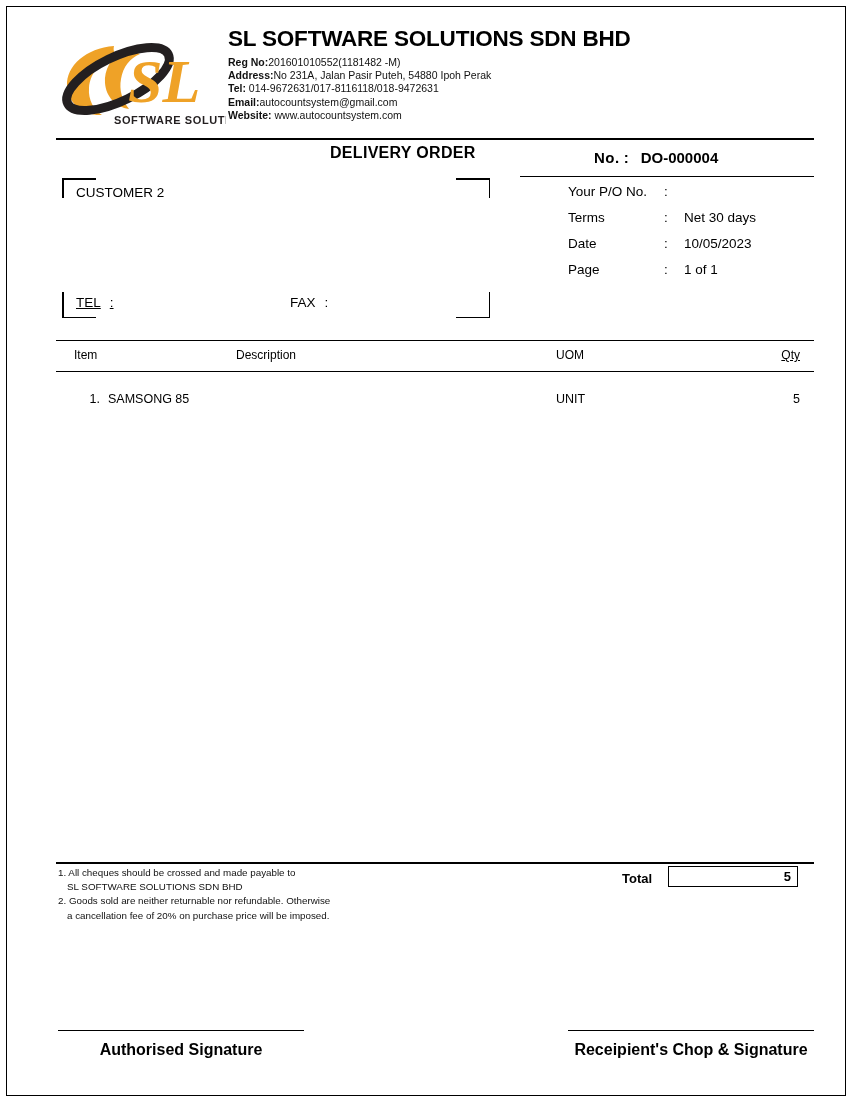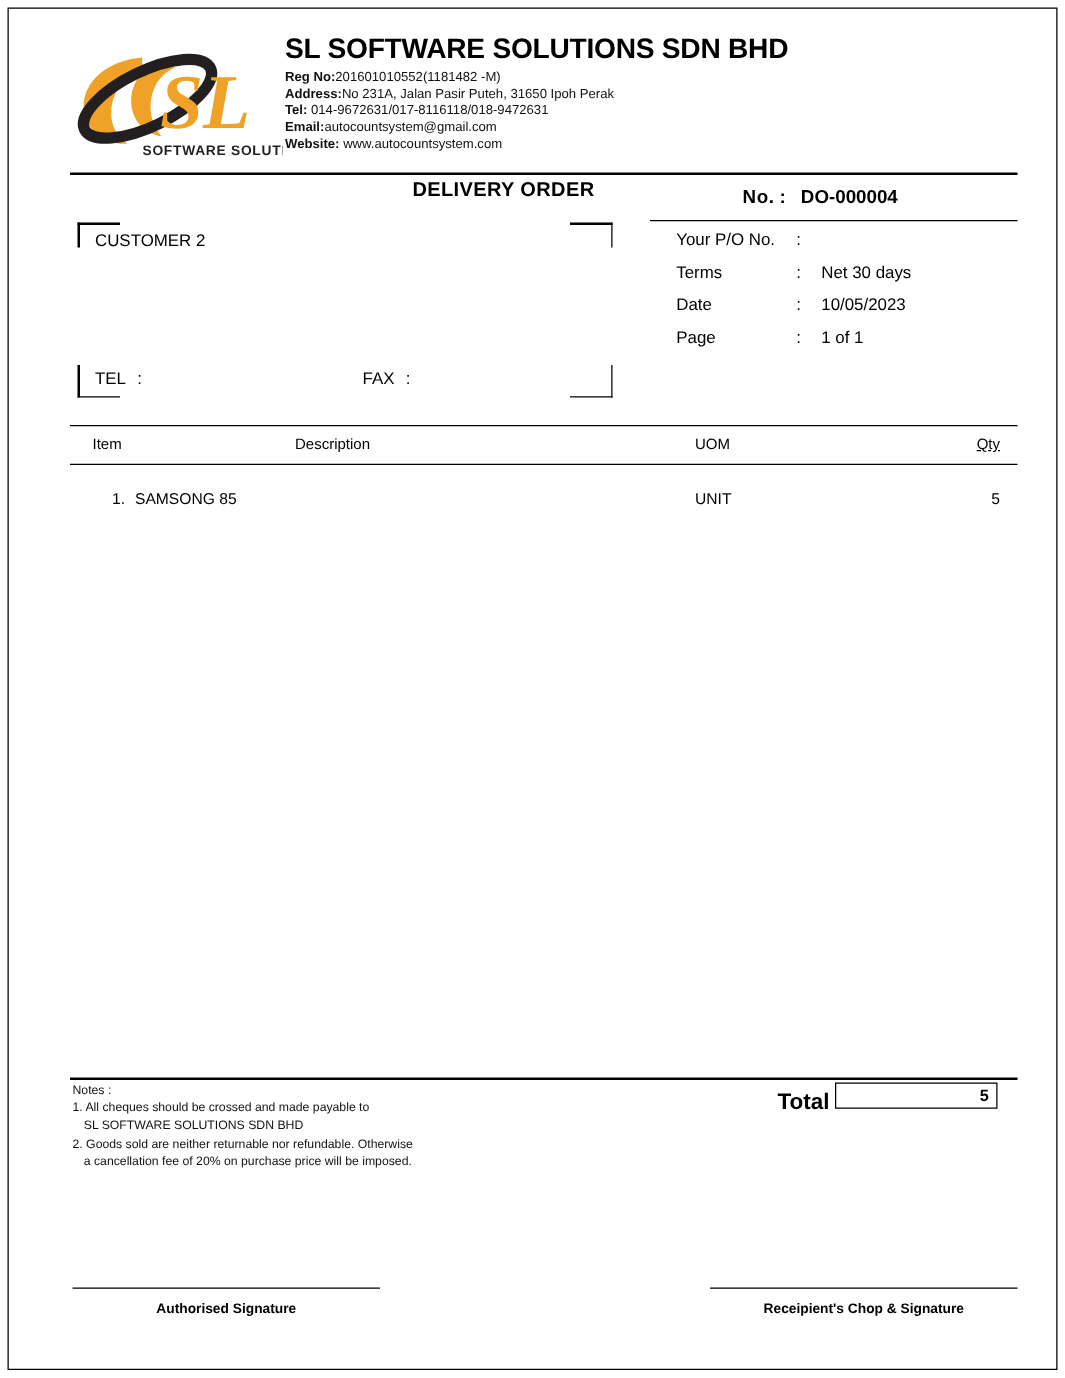--- a/index.html
+++ b/index.html
@@ -127,20 +127,21 @@
     top: 7px;
     font-size: 13.5px;
     white-space: nowrap;
   }
   .tel-label {
     position: absolute;
     left: 14px;
     bottom: 8px;
     font-size: 13.5px;
     white-space: nowrap;
+    text-decoration: underline;
   }
   .fax-label {
     position: absolute;
     left: 228px;
     bottom: 8px;
     font-size: 13.5px;
     white-space: nowrap;
   }
   .sep-colon { margin-left: 9px; }
 
@@ -150,21 +151,21 @@
     left: 541px;
     top: 184px;
     width: 280px;
     font-size: 13.5px;
   }
   .meta-row {
     display: flex;
     align-items: baseline;
     height: 26px;
   }
-  .meta-label { width: 96px; white-space: nowrap; }
+  .meta-label { width: 96px; white-space: nowrap; margin-left: 27px; }
   .meta-colon { width: 20px; }
   .meta-value { white-space: nowrap; }
 
   
   .tbl {
     position: absolute;
     left: 56px;
     top: 341px;
     width: 758px;
   }
@@ -202,21 +203,21 @@
     position: absolute;
     left: 600px;
     top: 866px;
     width: 214px;
     height: 26px;
   }
   .total-label {
     position: absolute;
     left: 22px;
     top: 5px;
-    font-size: 18px;
+    font-size: 13px;
     font-weight: bold;
   }
   .total-box {
     position: absolute;
     left: 68px;
     top: 0px;
     width: 130px;
     height: 21px;
     border: 1.4px solid #000000;
     box-sizing: border-box;
@@ -238,21 +239,21 @@
   .sig-left  { left: 58px;  width: 246px; }
   .sig-right { left: 568px; width: 246px; }
   .sig-line {
     width: 100%;
     height: 1.4px;
     background: #000000;
   }
   .sig-label {
     margin-top: 10px;
     text-align: center;
-    font-size: 11px;
+    font-size: 16px;
     font-weight: bold;
     white-space: nowrap;
   }
 </style>
 </head>
 <body>
 
 <div class="page">
 
   <div class="page-frame"></div>
@@ -275,21 +276,21 @@
       </svg>
     </div>
 
     <div class="company-block">
       <div class="company-name">SL SOFTWARE SOLUTIONS SDN BHD</div>
       <div class="company-lines">
         <div>
           <b>Reg No:</b><span>201601010552(1181482 -M)</span>
         </div>
         <div>
-          <b>Address:</b><span>No 231A, Jalan Pasir Puteh, 31650 Ipoh Perak</span>
+          <b>Address:</b><span>No 231A, Jalan Pasir Puteh, 54880 Ipoh Perak</span>
         </div>
         <div>
           <b>Tel:</b>&nbsp;<span>014-9672631/017-8116118/018-9472631</span>
         </div>
         <div>
           <b>Email:</b><span>autocountsystem@gmail.com</span>
         </div>
         <div>
           <b>Website:</b>&nbsp;<span>www.autocountsystem.com</span>
         </div>
@@ -369,21 +370,20 @@
       <span class="row-uom">UNIT</span>
       <span class="row-qty">5</span>
     </div>
   </div>
 
   <div class="rule rule-tbl-hdr"></div>
 
   <div class="rule rule-notes"></div>
 
   <div class="notes">
-    <div>Notes :</div>
     <div>1. All cheques should be crossed and made payable to</div>
     <div class="indent">SL SOFTWARE SOLUTIONS SDN BHD</div>
     <div>2. Goods sold are neither returnable nor refundable. Otherwise</div>
     <div class="indent">a cancellation fee of 20% on purchase price will be imposed.</div>
   </div>
 
   <div class="total-wrap">
     <span class="total-label">Total</span>
     <div class="total-box">
       <span class="total-value">5</span>

